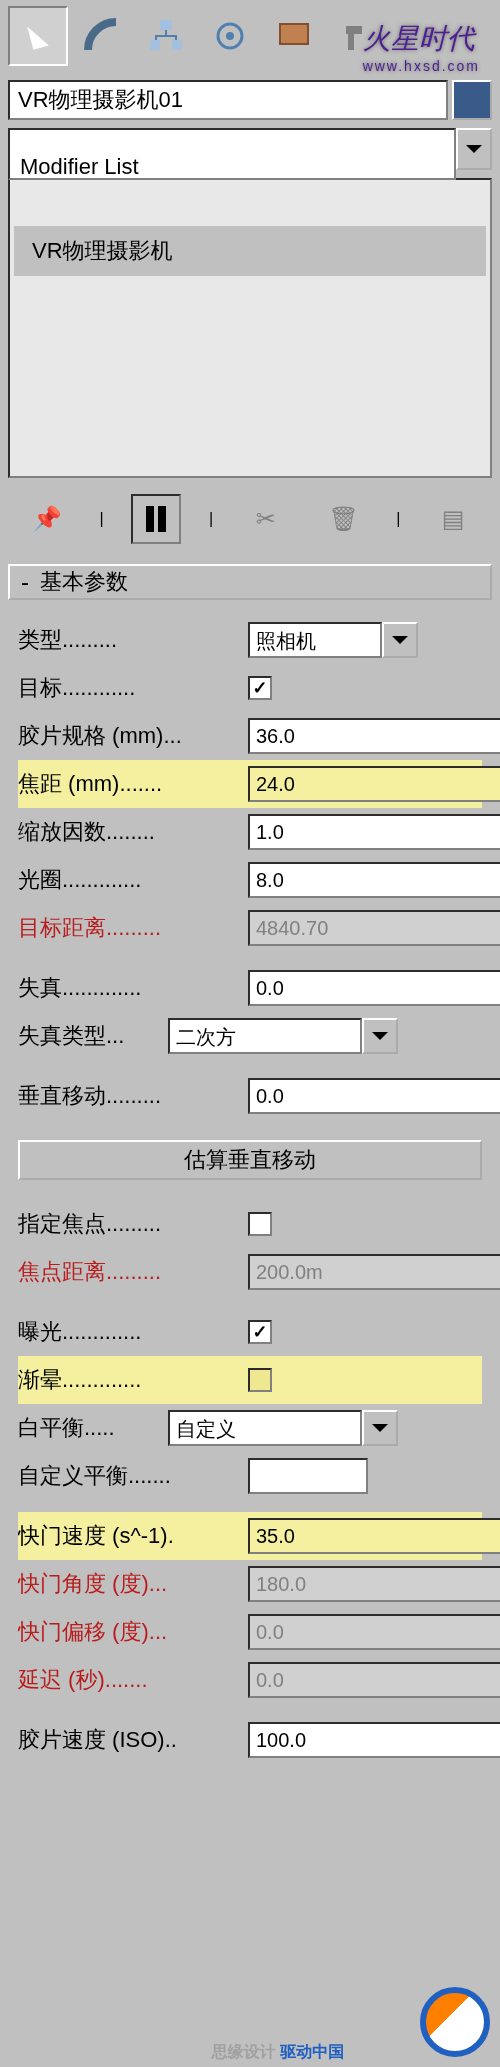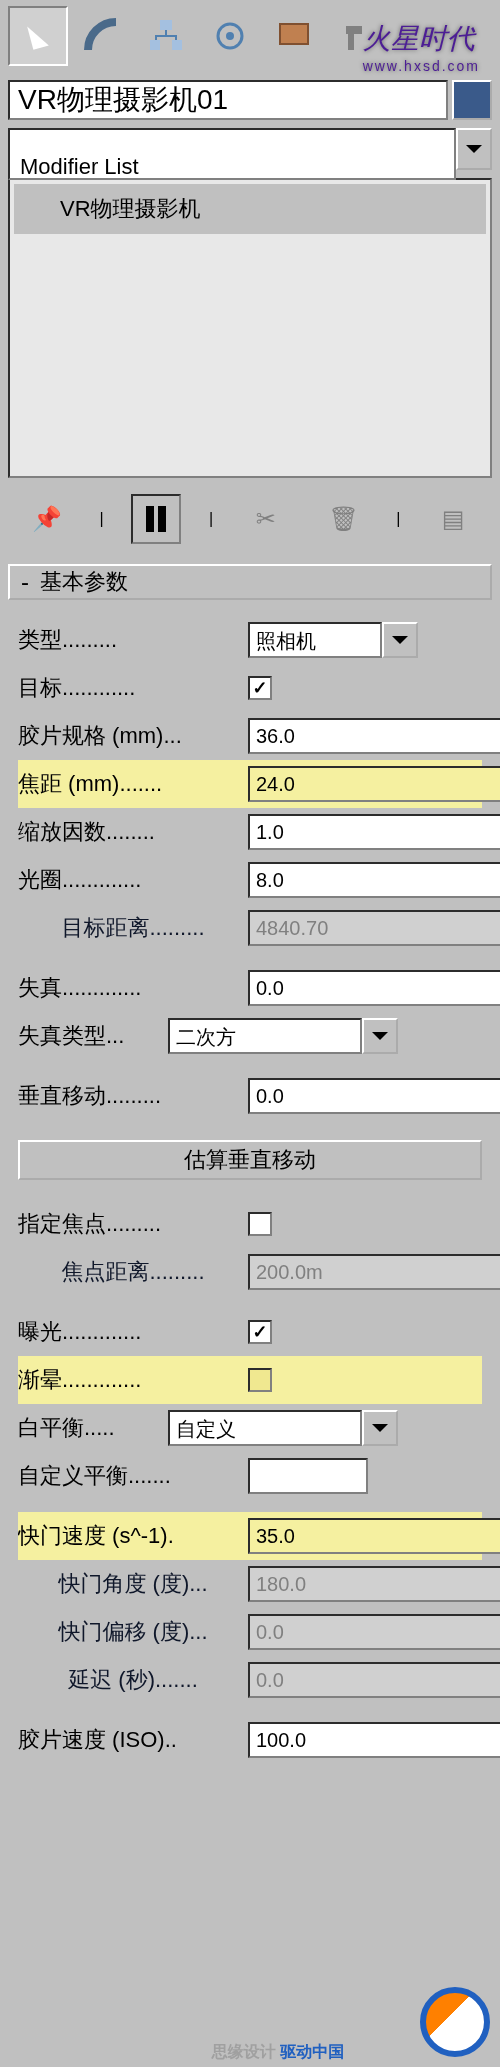--- a/index.html
+++ b/index.html
@@ -4,40 +4,40 @@
 <style>
 * { box-sizing: border-box; margin: 0; padding: 0; font-family: Arial, "Microsoft YaHei", sans-serif; }
 body { background: #c0c0c0; width: 500px; height: 2067px; overflow: hidden; }
 .toolbar { display: flex; gap: 4px; padding: 6px 8px; background: #c0c0c0; }
 .toolbar-btn { width: 60px; height: 60px; background: #c0c0c0; display: flex; align-items: center; justify-content: center; }
 .toolbar-btn.selected { border: 2px solid; border-color: #808080 #fff #fff #808080; background: #d0d0d0; }
 .cursor-icon { width: 0; height: 0; border-right: 16px solid transparent; border-bottom: 24px solid #fff; transform: rotate(-15deg); }
 .watermark { position: absolute; top: 20px; right: 20px; color: #4c1d95; font-style: italic; font-size: 28px; text-shadow: 0 0 4px rgba(0,0,0,0.5); pointer-events: none; }
 .watermark small { display: block; font-size: 14px; font-style: normal; letter-spacing: 2px; }
 .name-row { display: flex; gap: 4px; margin: 8px; }
-.name-field { flex: 1; height: 40px; background: #fff; border: 2px inset #808080; padding: 4px 8px; font-size: 28px; }
+.name-field { flex: 1; height: 40px; background: #fff; border: 2px inset #808080; padding: 4px 8px; font-size: 22px; }
 .color-swatch { width: 40px; height: 40px; background: #3a5a8a; border: 2px outset #fff; }
 .dropdown { display: flex; margin: 8px; height: 42px; }
 .dropdown-text { flex: 1; background: #fff; border: 2px inset #808080; padding: 24px 10px; font-size: 22px; }
 .dropdown-btn { width: 36px; background: #c0c0c0; border: 2px outset #fff; display: flex; align-items: center; justify-content: center; }
 .dropdown-btn::after { content: ""; border: 8px solid transparent; border-top-color: #000; margin-top: 8px; }
 .modstack { margin: 8px; height: 300px; background: #e8e8e8; border: 2px inset #808080; padding: 4px; }
-.modstack-item { background: #c0c0c0; padding: 10px 46px; font-size: 22px; }
+.modstack-item { background: #c0c0c0; padding: 10px 18px; font-size: 22px; margin-top: 42px; }
 .icon-row { display: flex; justify-content: space-around; align-items: center; margin: 8px; padding: 8px 0; }
 .icon-btn { width: 50px; height: 50px; display: flex; align-items: center; justify-content: center; font-size: 24px; color: #808080; }
 .icon-btn.selected { border: 2px inset #808080; }
 .rollout { margin: 12px 8px 4px; }
 .rollout-header { background: #c0c0c0; border: 2px outset #fff; height: 36px; display: flex; align-items: center; font-size: 22px; }
 .rollout-minus { width: 30px; text-align: center; font-size: 24px; }
 .rollout-title { flex: 1; text-align: left; }
 .param-section { padding: 16px 10px; }
 .param-row { display: flex; align-items: center; height: 48px; font-size: 22px; }
 .param-row.highlight { background: #f5f0a0; }
 .param-label { flex: 0 0 230px; white-space: nowrap; overflow: hidden; }
-.param-label.disabled { color: #0f172a; text-align: center; }
+.param-label.disabled { color: #b91c1c; }
 .param-select { display: flex; width: 170px; height: 36px; }
 .param-select-text { flex: 1; background: #fff; border: 2px inset #808080; padding: 4px 6px; font-size: 20px; }
 .param-checkbox { width: 24px; height: 24px; background: #fff; border: 2px inset #808080; display: flex; align-items: center; justify-content: center; font-size: 18px; font-weight: bold; }
 .param-checkbox.highlight { background: #f0e890; }
 .spinner { display: flex; width: 150px; height: 36px; }
 .spinner-input { flex: 1; background: #fff; border: 2px inset #808080; padding: 4px 6px; font-size: 20px; }
 .spinner-input.disabled { background: #d0d0d0; color: #808080; }
 .spinner-input.highlight { background: #f5f0a0; }
 .wide-button { margin: 4px 10px; height: 40px; background: #c0c0c0; border: 2px outset #fff; text-align: center; font-size: 22px; line-height: 36px; }
 .colorwell { width: 120px; height: 36px; background: #fff; border: 2px inset #808080; }

